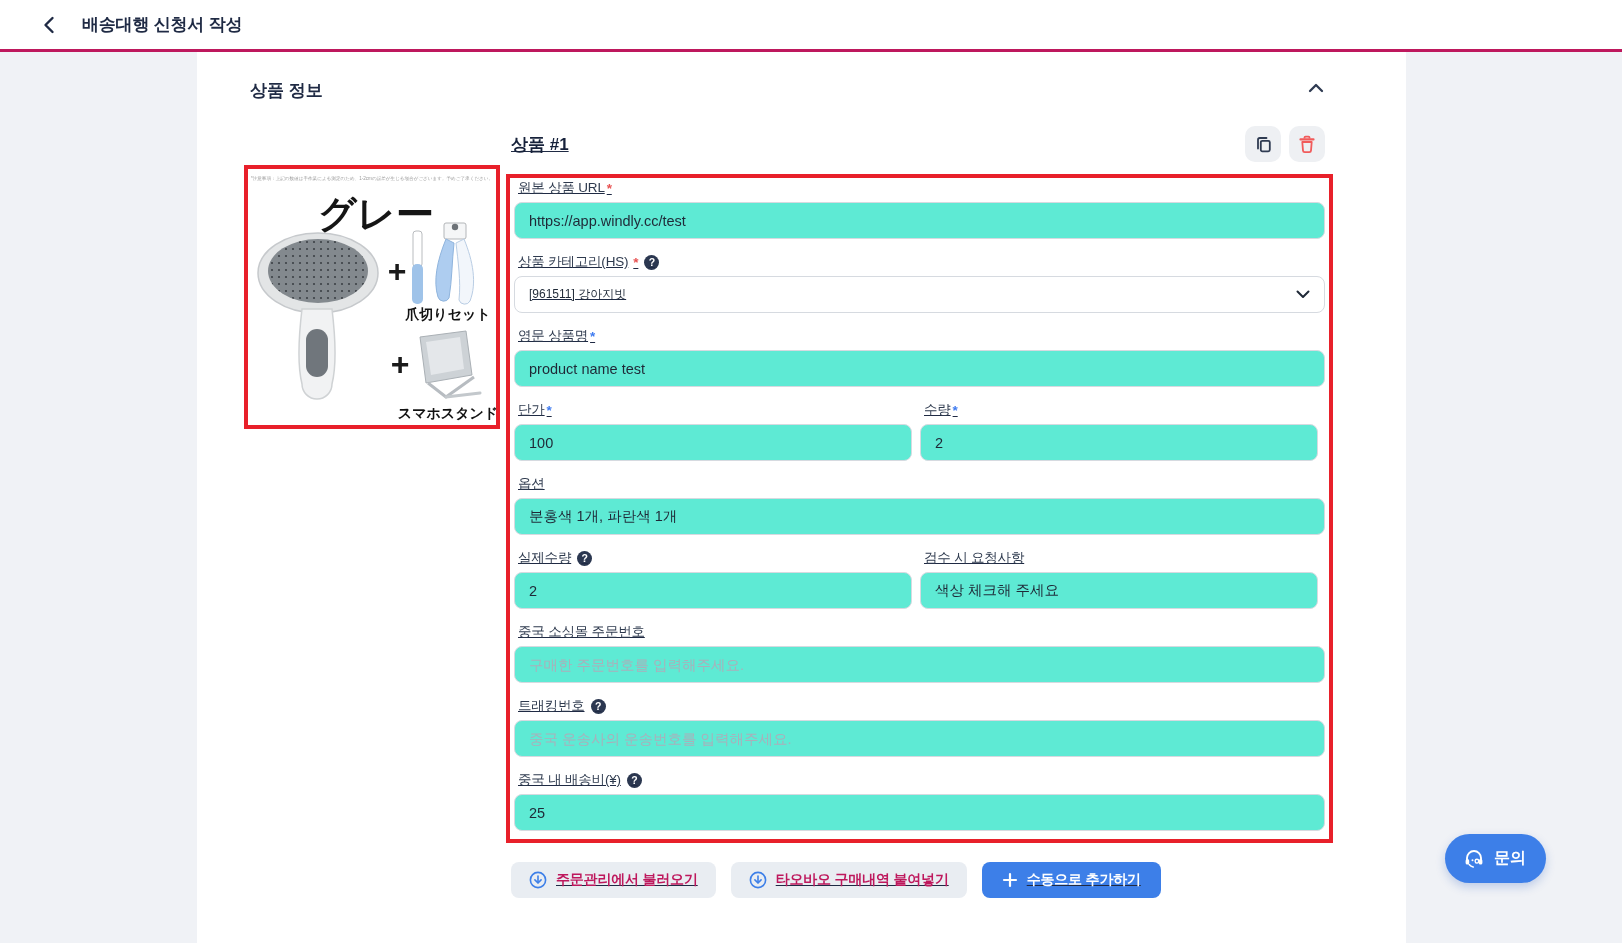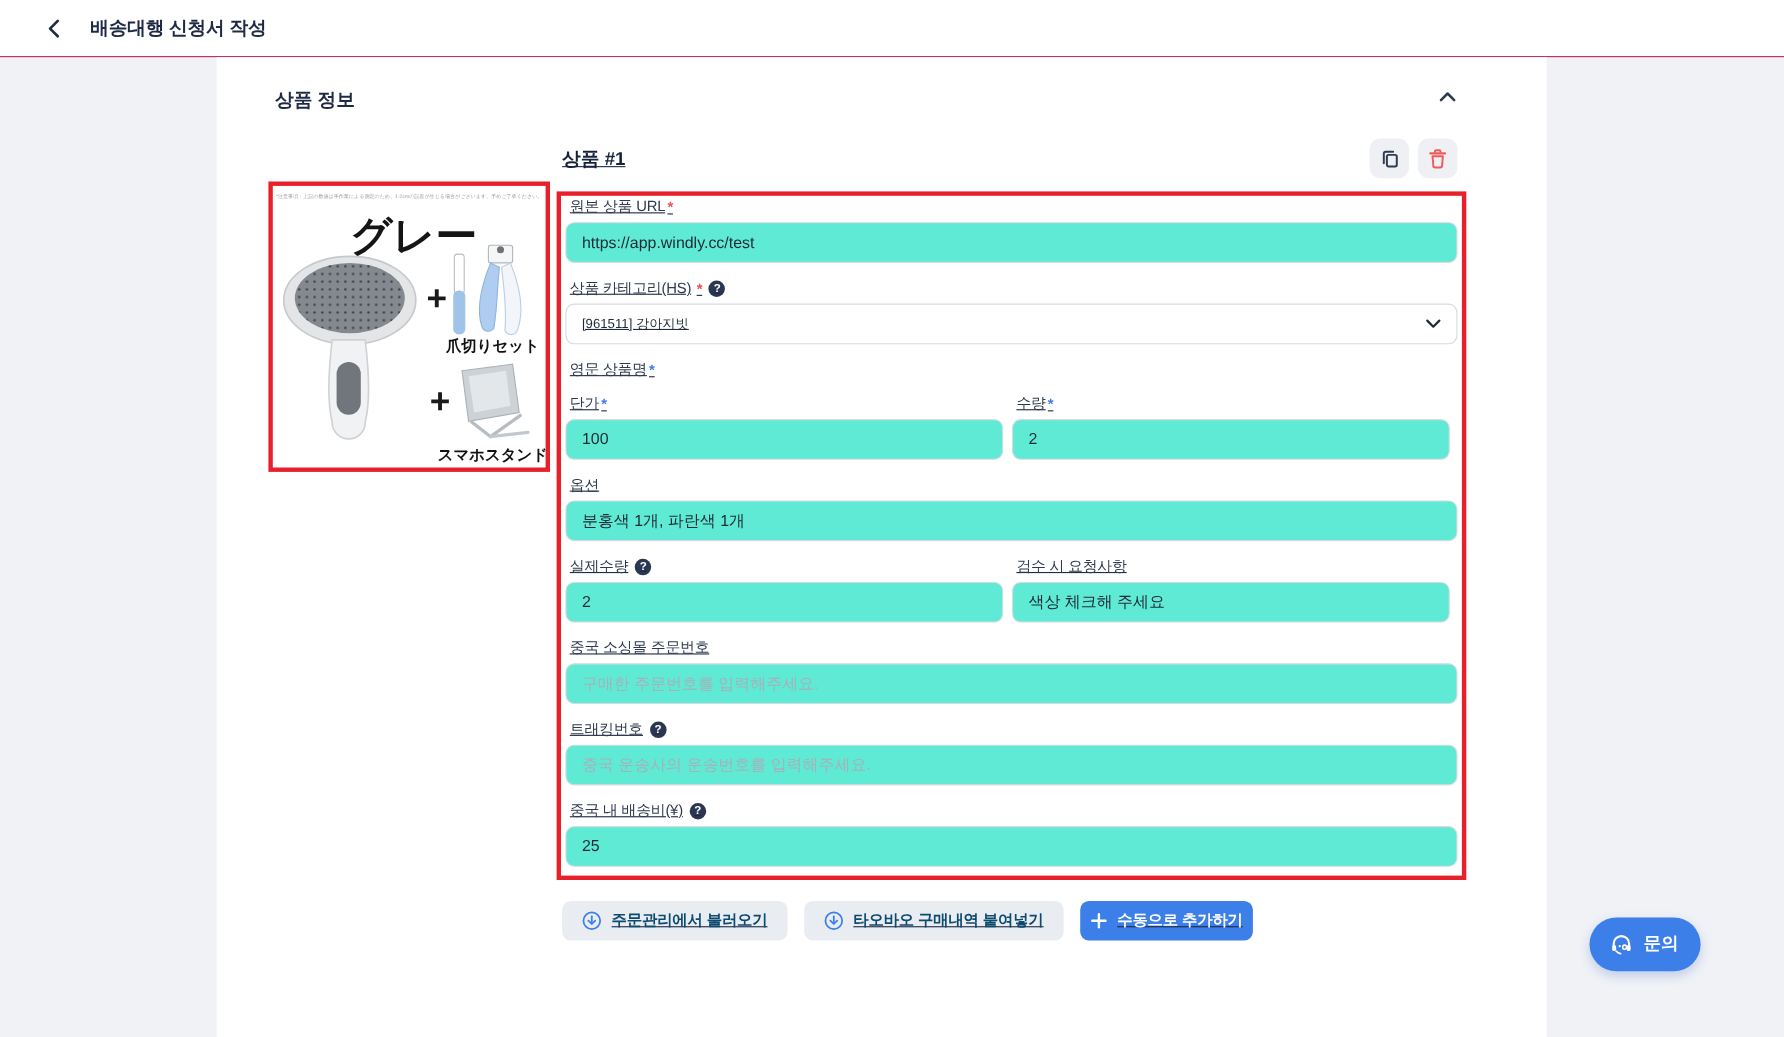--- a/index.html
+++ b/index.html
@@ -3,21 +3,21 @@
 <meta charset="utf-8">
 <style>
   * { margin:0; padding:0; box-sizing:border-box; }
   html,body { width:1622px; height:943px; }
   body {
     font-family:"Liberation Sans","DejaVu Sans",sans-serif;
     background:#f0f2f6; color:#1f2a44; overflow:hidden; position:relative;
   }
   
   .topbar {
-    height:52px; background:#fff; border-bottom:1px solid #be185d;
+    height:52px; background:#fff; border-bottom:3px solid #be185d;
     display:flex; align-items:center; padding-left:40px; gap:22px;
   }
   .back-btn { width:20px; height:20px; display:flex; align-items:center; justify-content:center; cursor:pointer; }
   .topbar-title { font-size:17px; font-weight:700; color:#1f2a44; letter-spacing:-0.2px; }
 
   
   .card {
     margin-left:197px; width:1209px; min-height:891px; background:#fff;
     padding-top:22px;
   }
@@ -78,22 +78,22 @@
   }
   .grid2 { display:grid; grid-template-columns:398px 398px; column-gap:8px; }
 
   
   .actions { display:flex; gap:15px; margin:19px 0 0 5px; padding-bottom:30px; }
   .act-btn {
     height:36px; border:none; border-radius:8px; display:flex; align-items:center;
     gap:9px; padding:0 18px; font-size:14px; font-weight:600; cursor:pointer;
     font-family:"Liberation Sans","DejaVu Sans",sans-serif; letter-spacing:-0.2px;
   }
-  .act-gray { background:#e9edf2; color:#0c4a6e; }
-  .act-blue { background:#3d7fe8; color:#fff; padding:0 9px; }
+  .act-gray { background:#e9edf2; color:#be185d; }
+  .act-blue { background:#3d7fe8; color:#fff; padding:0 20px; }
 
   
   .chat-pill {
     position:absolute; right:76px; bottom:60px; height:49px; padding:0 20px 0 17px;
     background:#3d7fe8; border:none; border-radius:26px; color:#ffffff;
     display:flex; align-items:center; gap:8px; font-size:16px; font-weight:700;
     cursor:pointer; font-family:"Liberation Sans","DejaVu Sans",sans-serif;
     box-shadow:0 4px 10px rgba(40,90,190,.25);
   }
 </style>
@@ -207,20 +207,21 @@
               <polyline points="1.5,1.5 7,7 12.5,1.5" fill="none" stroke="#1f2937" stroke-width="2" stroke-linecap="round" stroke-linejoin="round"></polyline>
             </svg>
           </div>
         </div>
 
         <div class="field">
           <div class="lab">
             <span>영문 상품명</span>
               <span class="req-blue">*</span>
           </div>
+          <input class="tbox" type="text" value="product name test" style="">
         </div>
 
         <div class="field grid2">
           <div>
             <div class="lab">
               <span>단가</span>
                 <span class="req-blue">*</span>
             </div>
             <input class="tbox" type="text" value="100" style="">
           </div>

